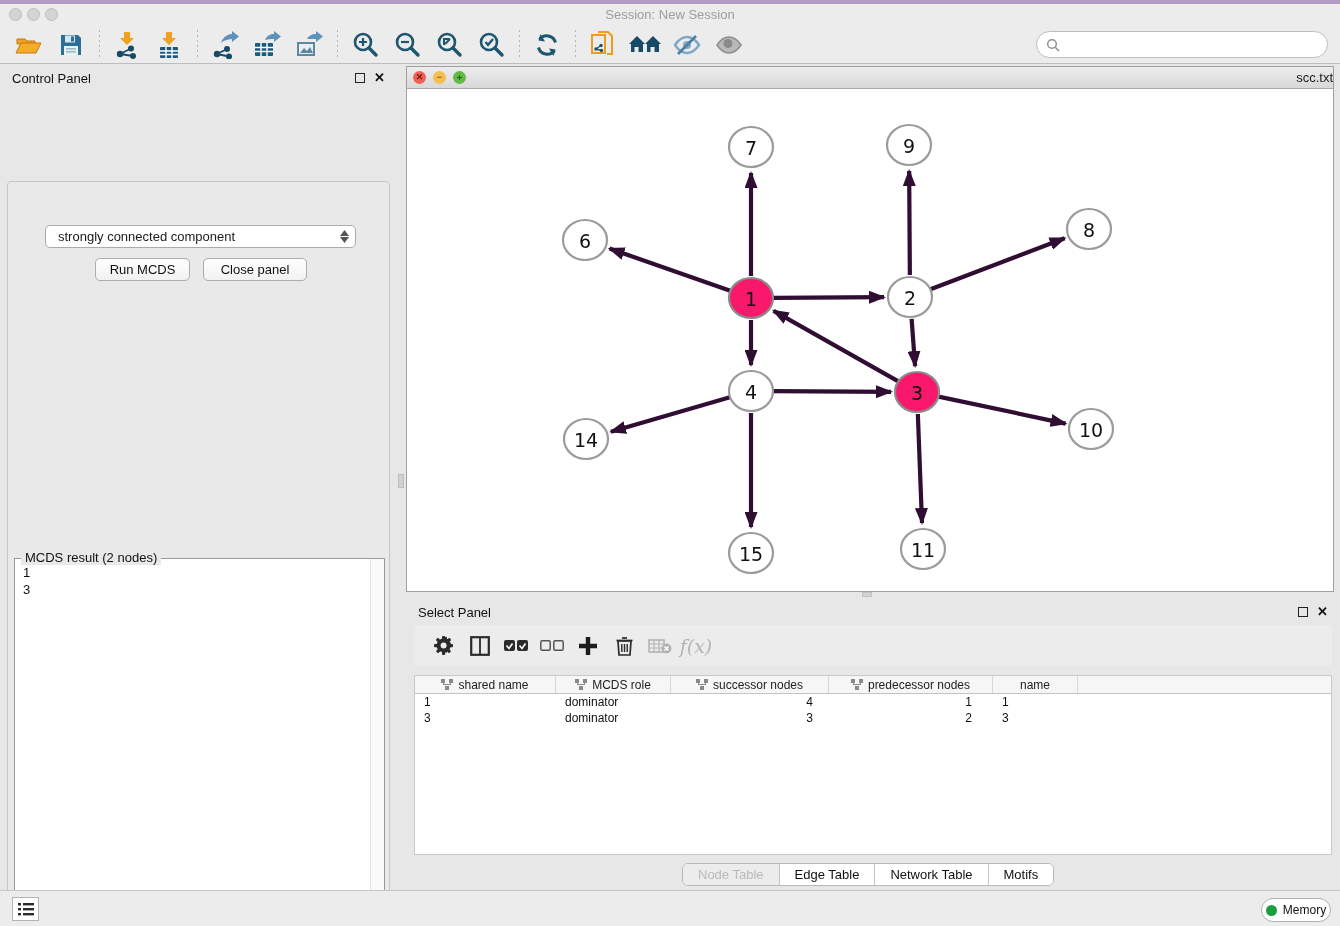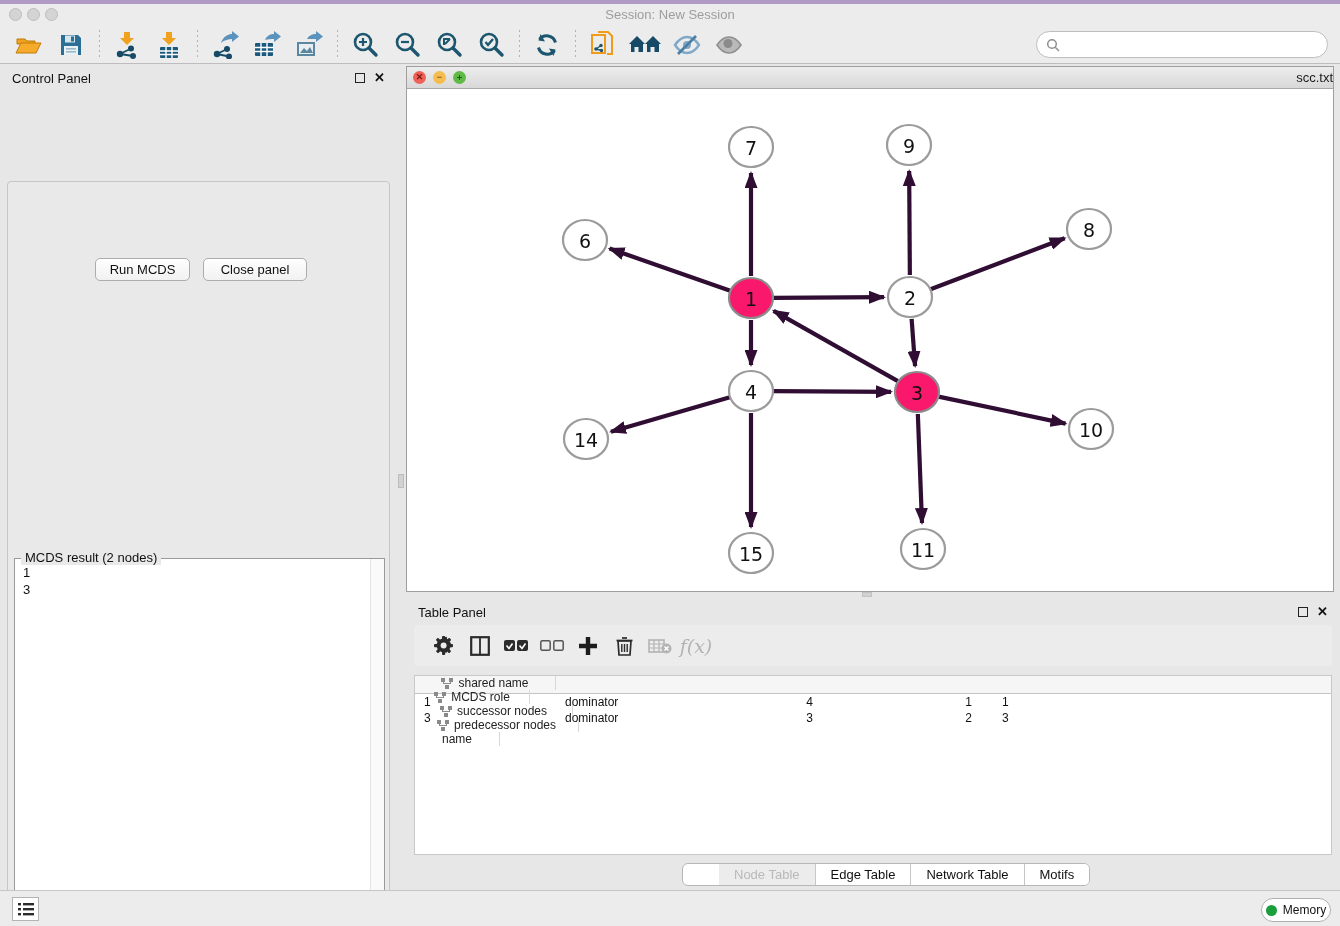--- a/index.html
+++ b/index.html
@@ -84,30 +84,30 @@
   #nw-canvas { position:absolute; left:0; top:22px; width:926px; height:502px; background:#fff; }
 
   
   #table-panel { left:406px; top:598px; width:934px; height:290px; background:#e7e7e7; }
   #tp-toolbar { position:absolute; left:8px; top:27px; width:918px; height:41px; background:#ececec; border-radius:4px;
     display:flex; align-items:center; padding-left:12px; }
   .tp-btn { width:36px; height:30px; display:flex; align-items:center; justify-content:center; }
   #fx-label { font-family:"DejaVu Serif", serif; font-style:italic; font-size:19px; color:#b3b3b3; }
 
   #data-table { position:absolute; left:8px; top:77px; width:918px; height:180px; background:#fff; border:1px solid #c8c8c8; }
-  #table-header { display:flex; height:18px; border-bottom:1px solid #c4c4c4; background:#f6f6f6;flex-direction:column; }
+  #table-header { display:flex; height:18px; border-bottom:1px solid #c4c4c4; background:#f6f6f6; }
   .th-cell { display:flex; align-items:center; justify-content:center; gap:5px; font-size:12px; color:#222;
     border-right:1px solid #d8d8d8; height:100%; }
   .th-icon { display:block; }
   .t-row { display:flex; height:16px; font-size:12px; color:#111; }
   .td { height:100%; display:flex; align-items:center; }
   .td.left { justify-content:flex-start; padding-left:9px; }
   .td.right { justify-content:flex-end; padding-right:16px; }
 
-  #tp-tabs { position:absolute; left:276px; top:265px; height:23px; display:flex; border:1px solid #b7b7b7; border-radius:6px; overflow:hidden; background:#fff;padding-left:36px; }
+  #tp-tabs { position:absolute; left:276px; top:265px; height:23px; display:flex; border:1px solid #b7b7b7; border-radius:6px; overflow:hidden; background:#fff; }
   #tp-tabs .seg-tab { font-size:13px; padding:0 15px; }
 
   
   #status-bar { left:0; top:890px; width:1340px; height:36px; background:#ececec; border-top:1px solid #c6c6c6; }
   #list-btn { position:absolute; left:12px; top:6px; width:27px; height:24px; background:#fff; border:1px solid #b3b3b3;
     display:flex; align-items:center; justify-content:center; }
   #memory-btn { position:absolute; right:9px; top:7px; width:70px; height:24px; background:#fff; border:1px solid #b0b0b0; border-radius:12px;
     display:flex; align-items:center; justify-content:center; gap:6px; font-size:12px; color:#111; }
   #memory-dot { width:11px; height:11px; border-radius:50%; background:#1b9e3c; }
 </style>
@@ -272,20 +272,31 @@
   <div class="panel-header">
     <span class="ph-title">Control Panel</span>
     <span class="panel-header-controls">
       <span class="ph-float"></span>
       <span class="ph-close">✕</span>
     </span>
   </div>
 
 
   <div id="cp-content" class="abs">
+    <div id="opt-combo" class="abs">
+      <span class="combo-text">strongly connected component</span>
+      <span class="stepper">
+        <svg width="9" height="6" viewBox="0 0 9 6">
+            <path d="M4.5 0L9 6H0z" fill="#555"></path>
+          </svg>
+        <svg width="9" height="6" viewBox="0 0 9 6">
+            <path d="M4.5 6L0 0h9z" fill="#555"></path>
+          </svg>
+      </span>
+    </div>
     <div id="run-btn" class="abs cp-btn">Run MCDS</div>
     <div id="close-btn" class="abs cp-btn">Close panel</div>
 
     <div id="mcds-group" class="abs">
       <span id="mcds-group-label">MCDS result (2 nodes)</span>
       <div id="mcds-text">
         <div>1</div>
         <div>3</div>
       </div>
       <div id="mcds-scrollbar"></div>
@@ -351,21 +362,21 @@
       </svg>
   </div>
 </div>
 
 <div id="h-splitter" class="abs">
     <div class="thumb"></div>
   </div>
 
 <div id="table-panel" class="abs">
   <div class="panel-header">
-    <span class="ph-title">Table Panel</span>
+    <span class="ph-title">Select Panel</span>
     <span class="panel-header-controls">
       <span class="ph-float"></span>
       <span class="ph-close">✕</span>
     </span>
   </div>
 
   <div id="tp-toolbar">
     <div class="tp-btn">
       <svg width="20" height="20" viewBox="0 0 20 20">
         <path fill="#2b2b2b" d="M10 0l1.2 2.6 2.8-.6.4 2.8 2.8.4-.6 2.8L19.2 9.2 17.4 11.4l1.8 2.2-2.6 1.2.6 2.8-2.8.4-.4 2.8-2.8-.6L10 22z" transform="scale(0.85) translate(1,-1)"></path>

